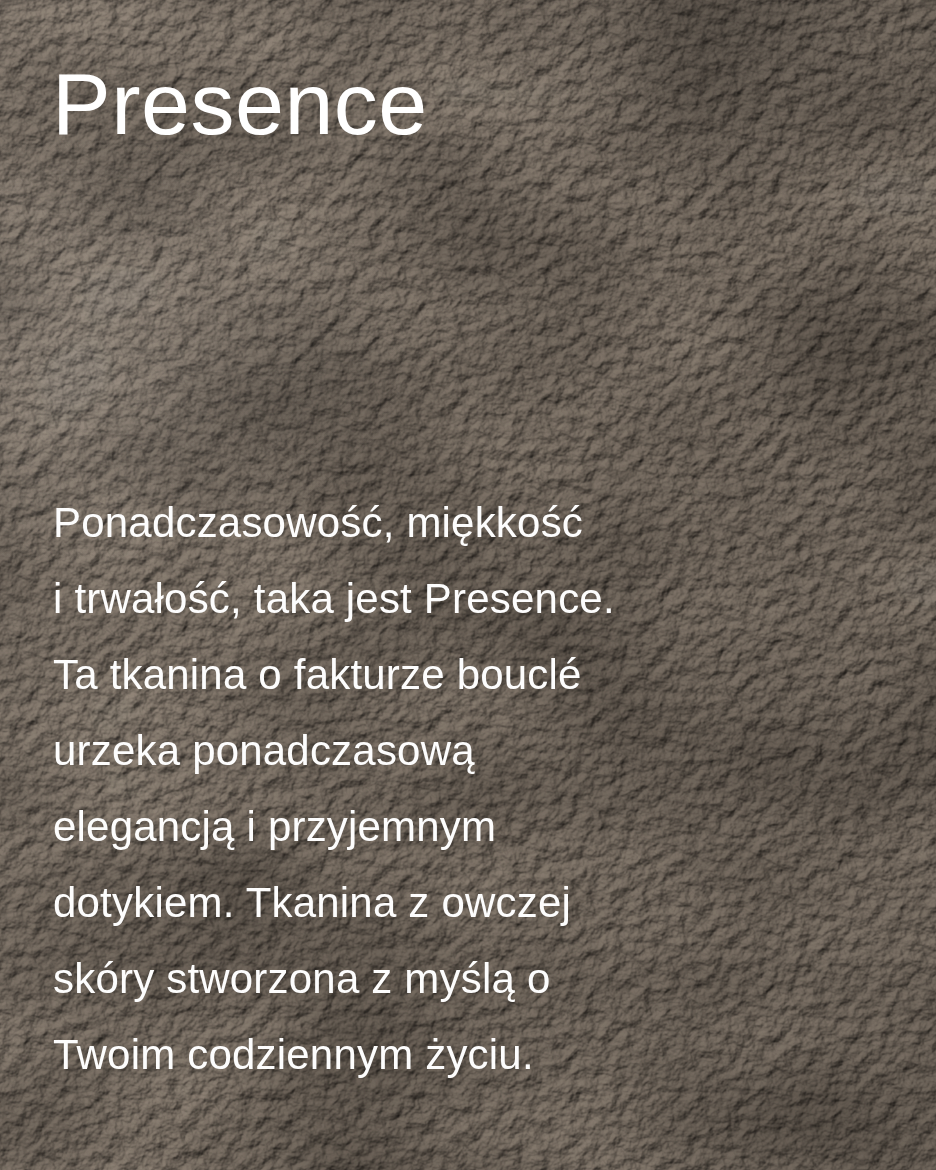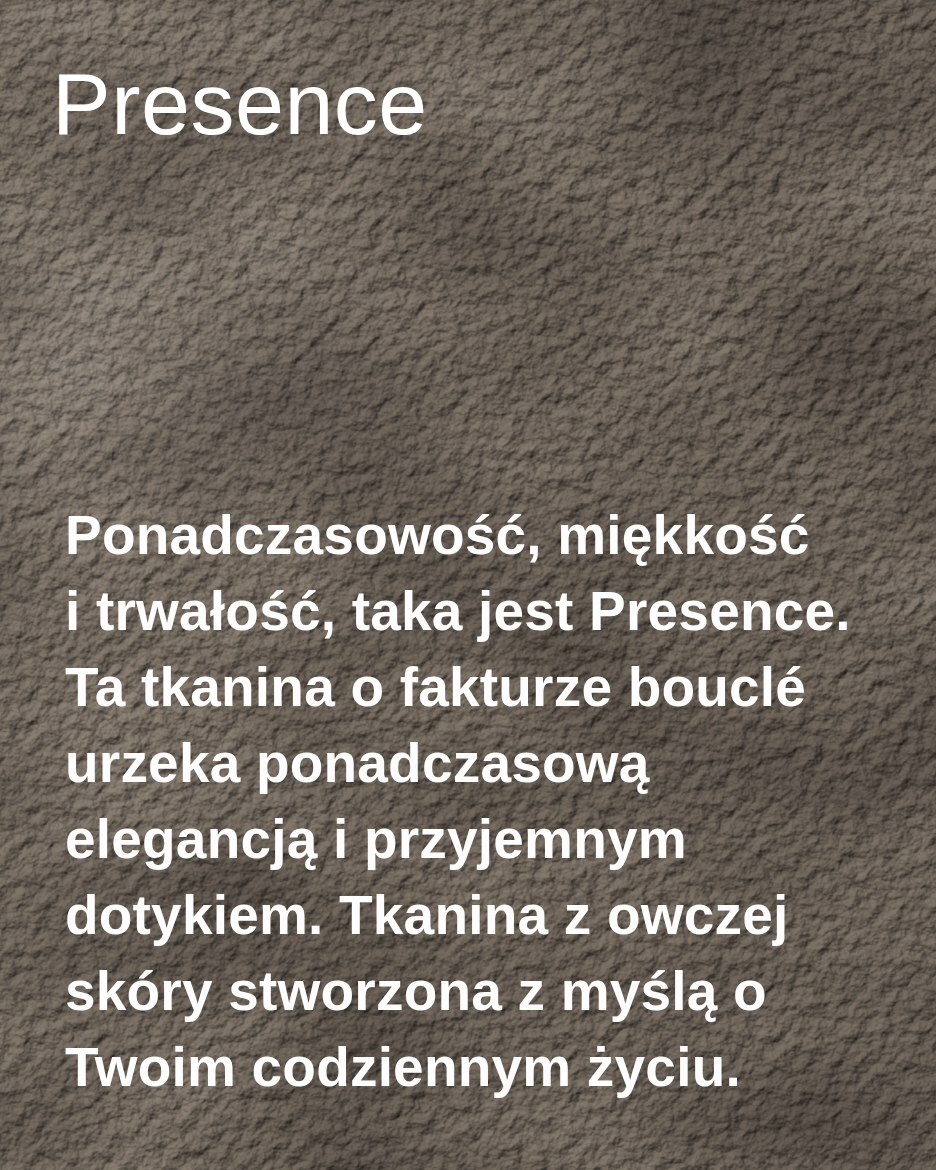--- a/index.html
+++ b/index.html
@@ -40,24 +40,24 @@
     font-size: 88px;
     font-weight: 300;
     line-height: 88px;
     letter-spacing: 0.5px;
     white-space: pre;
   }
   .body-text {
     position: absolute;
     left: 53px;
     top: 485px;
-    margin: 12px;
+    margin: 0;
     color: #fdfdfd;
-    font-size: 55px;
-    font-weight: 700;
+    font-size: 42px;
+    font-weight: 400;
     line-height: 76px;
     letter-spacing: 0.2px;
     white-space: pre-line;
   }
 </style>
 </head>
 <body>
 
 <div class="stage">
 

